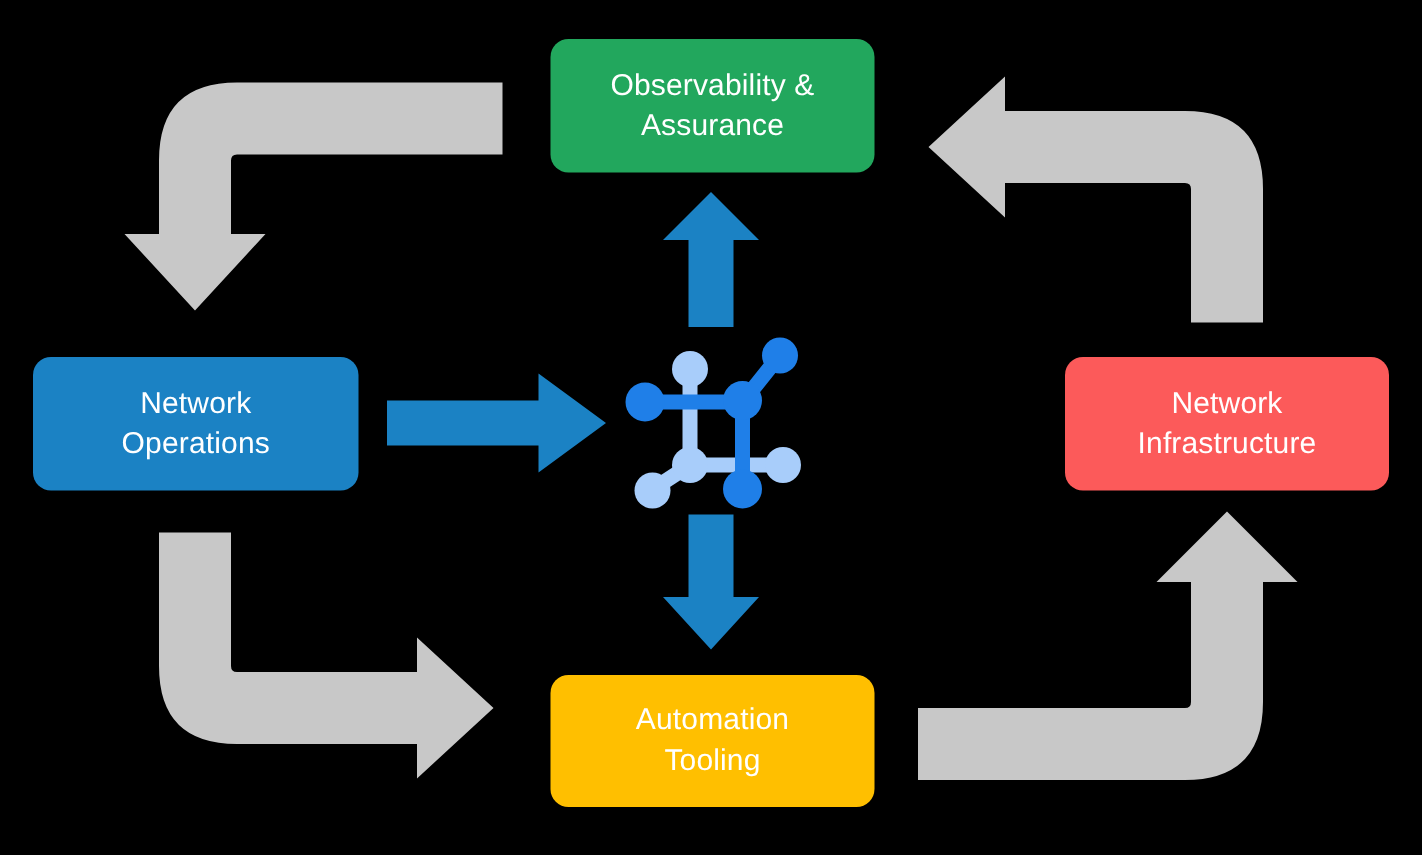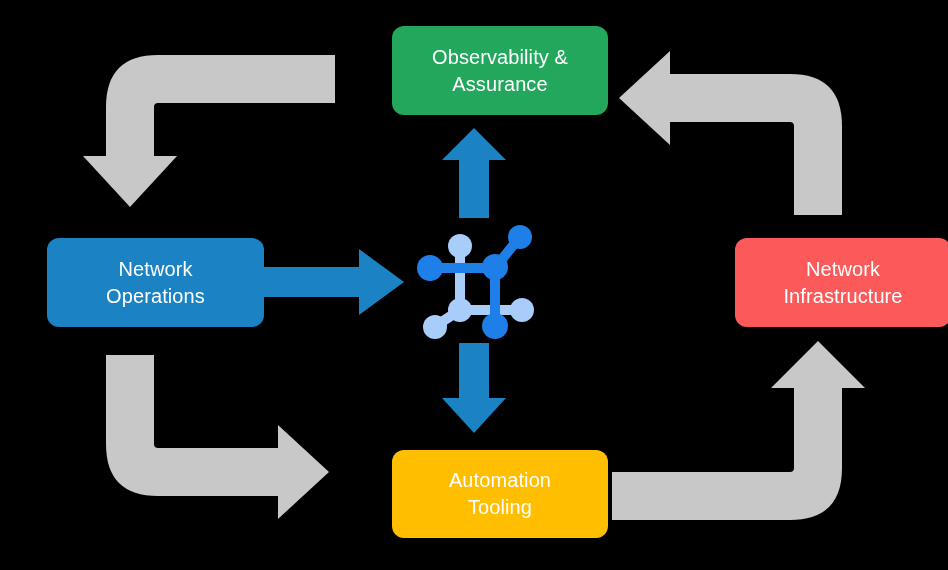--- a/index.html
+++ b/index.html
@@ -27,21 +27,20 @@
     justify-content: center;
     text-align: center;
     color: #ffffff;
     font-size: 20px;
     line-height: 1.35;
     font-weight: 400;
     letter-spacing: 0.1px;
     box-sizing: border-box;
     padding: 4px 10px;
     white-space: pre-line;
-    margin-left: 25px;
   }
   #box-observability {
     left: 367px;
     top: 26px;
     width: 216px;
     height: 89px;
   }
   #box-network-operations {
     left: 22px;
     top: 238px;

